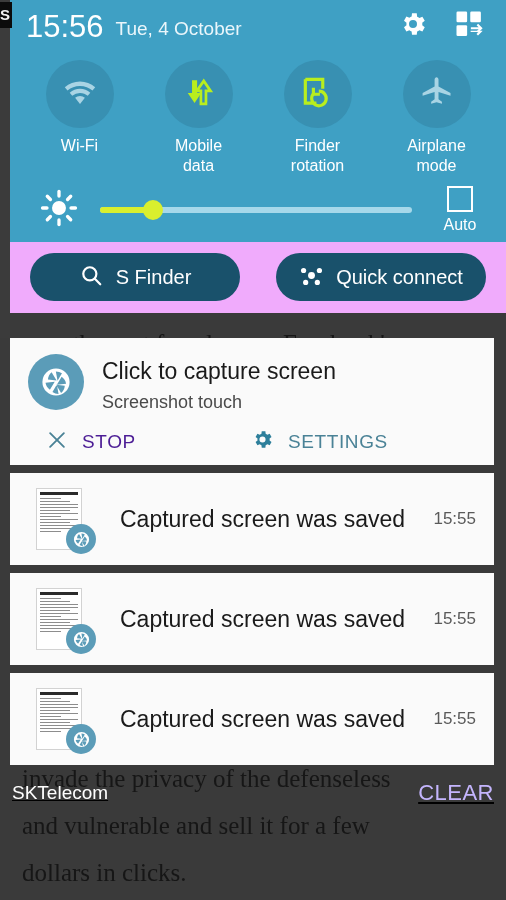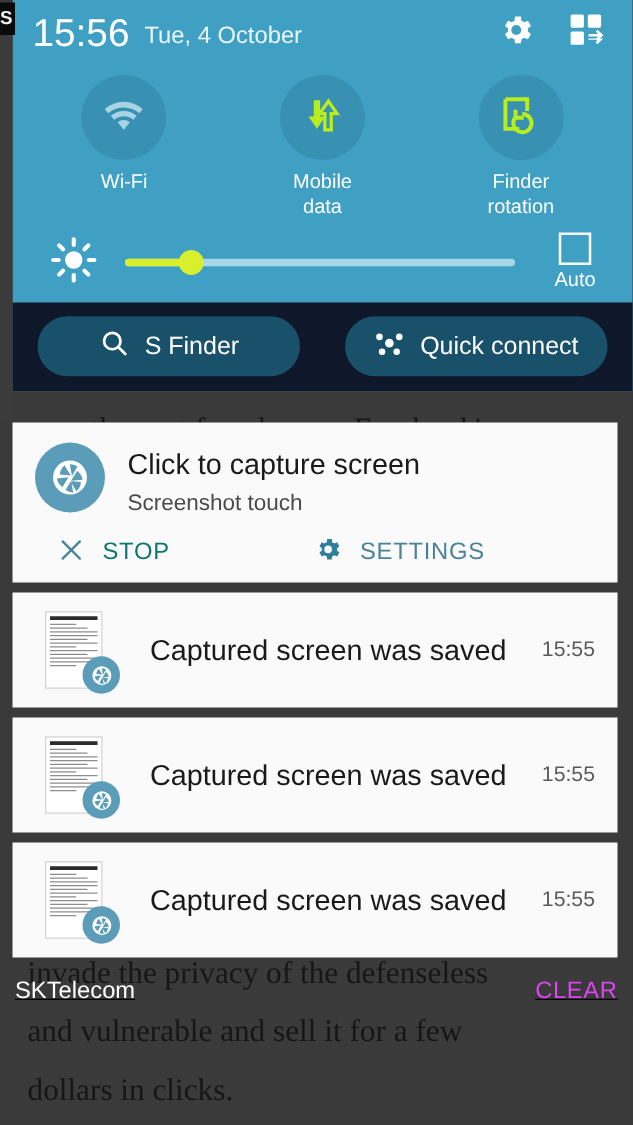--- a/index.html
+++ b/index.html
@@ -93,21 +93,21 @@
     background:#d9ef2e; border-radius:50%;
   }
   #auto-box { display:flex; flex-direction:column; align-items:center; cursor:pointer; width:56px; }
   #auto-check {
     width:26px; height:26px; border:2px solid #ffffff; background:transparent;
   }
   #auto-label { color:#ffffff; font-size:16px; margin-top:4px; }
 
   
   #finder-row {
-    display:flex; background:#0f172a;
+    display:flex; background:#f0abfc;
     padding:11px 20px 12px 20px; gap:36px;
   }
   .pill {
     flex:1; height:48px; border-radius:24px; background:#19516b;
     display:flex; align-items:center; justify-content:center; cursor:pointer;
   }
   .pill-label { color:#ffffff; font-size:20px; margin-left:12px; }
 
   
   #notif-area {
@@ -148,21 +148,21 @@
   .saved-title { flex:1; font-size:23px; color:#1a1a1a; margin-left:38px; }
   .saved-time { font-size:17px; color:#5a5a5a; }
 
   
   #bottom-bar {
     position:absolute; left:0; right:0; top:778px; height:30px;
     display:flex; align-items:center; justify-content:space-between;
     padding:0 12px; z-index:8;text-decoration:underline;
   }
   #carrier { color:#ffffff; font-size:19px; }
-  #clear-btn { color:#d946ef; font-size:19px; letter-spacing:0.5px; cursor:pointer; }
+  #clear-btn { color:#c4b5fd; font-size:22px; letter-spacing:0.5px; cursor:pointer; }
 </style>
 </head>
 <body>
 
 <div id="bg-article">
   <div id="bg-top-filler"></div>
   <div class="bg-line">over the past few days on Facebook's</div>
   <div style="height:388px"></div>
   <div class="bg-line">invade the privacy of the defenseless</div>
   <div class="bg-line">and vulnerable and sell it for a few</div>
@@ -236,20 +236,30 @@
             <path d="M4 4h11v6"></path>
             <path d="M4 4v15h7"></path>
             <path d="M12.5 11.5a4.6 4.6 0 1 1-3.2 1.4"></path>
             <path d="M9.1 9.3v4.1h4.1" stroke-linejoin="round"></path>
           </svg>
         </span>
       </div>
       <div class="toggle-label"><span>Finder</span><br><span>rotation</span></div>
     </div>
 
+    <div class="toggle">
+      <div class="toggle-circle">
+        <span>
+          <svg width="36" height="36" viewBox="0 0 24 24" fill="#a9d4e4">
+            <path d="M21 14.5v-1.8l-8-4.4V3.6c0-.8-.6-1.5-1.3-1.5s-1.3.7-1.3 1.5v4.7l-8 4.4v1.8l8-2.5v4.9l-2.3 1.6v1.4l3.6-1 3.6 1v-1.4l-2.3-1.6v-4.9z"></path>
+          </svg>
+        </span>
+      </div>
+      <div class="toggle-label"><span>Airplane</span><br><span>mode</span></div>
+    </div>
   </div>
 
   <div id="brightness-row">
     <span>
       <svg width="38" height="38" viewBox="0 0 24 24" fill="#ffffff">
         <circle cx="12" cy="12" r="4.4"></circle>
         <g stroke="#ffffff" stroke-width="2.1" stroke-linecap="round">
           <line x1="12" y1="1.6" x2="12" y2="4.4"></line>
           <line x1="12" y1="19.6" x2="12" y2="22.4"></line>
           <line x1="1.6" y1="12" x2="4.4" y2="12"></line>
@@ -312,21 +322,21 @@
         </div>
       </div>
       <div id="notif-actions">
         <div class="action" id="action-stop">
           <span>
             <svg width="22" height="22" viewBox="0 0 24 24" stroke="#4a8296" stroke-width="2" stroke-linecap="round">
               <line x1="4.5" y1="4.5" x2="19.5" y2="19.5"></line>
               <line x1="19.5" y1="4.5" x2="4.5" y2="19.5"></line>
             </svg>
           </span>
-          <span class="action-label" style="color:#0f766e">STOP</span>
+          <span class="action-label" style="color:#4c1d95">STOP</span>
         </div>
         <div class="action">
           <span>
             <svg width="23" height="23" viewBox="0 0 24 24" fill="#2d7f9b">
               <path d="M19.4 13a7.6 7.6 0 0 0 0-2l2-1.6-1.9-3.3-2.4 1a7.6 7.6 0 0 0-1.8-1L15 3.4h-3.8l-.3 2.6a7.6 7.6 0 0 0-1.8 1l-2.4-1L4.8 9.4 6.8 11a7.6 7.6 0 0 0 0 2l-2 1.6 1.9 3.3 2.4-1c.55.42 1.16.77 1.8 1l.3 2.6H15l.3-2.6c.64-.26 1.25-.6 1.8-1l2.4 1 1.9-3.3-2-1.6zM12 15.2a3.2 3.2 0 1 1 0-6.4 3.2 3.2 0 0 1 0 6.4z"></path>
             </svg>
           </span>
           <span class="action-label" style="color:#4a8296">SETTINGS</span>
         </div>
       </div>

